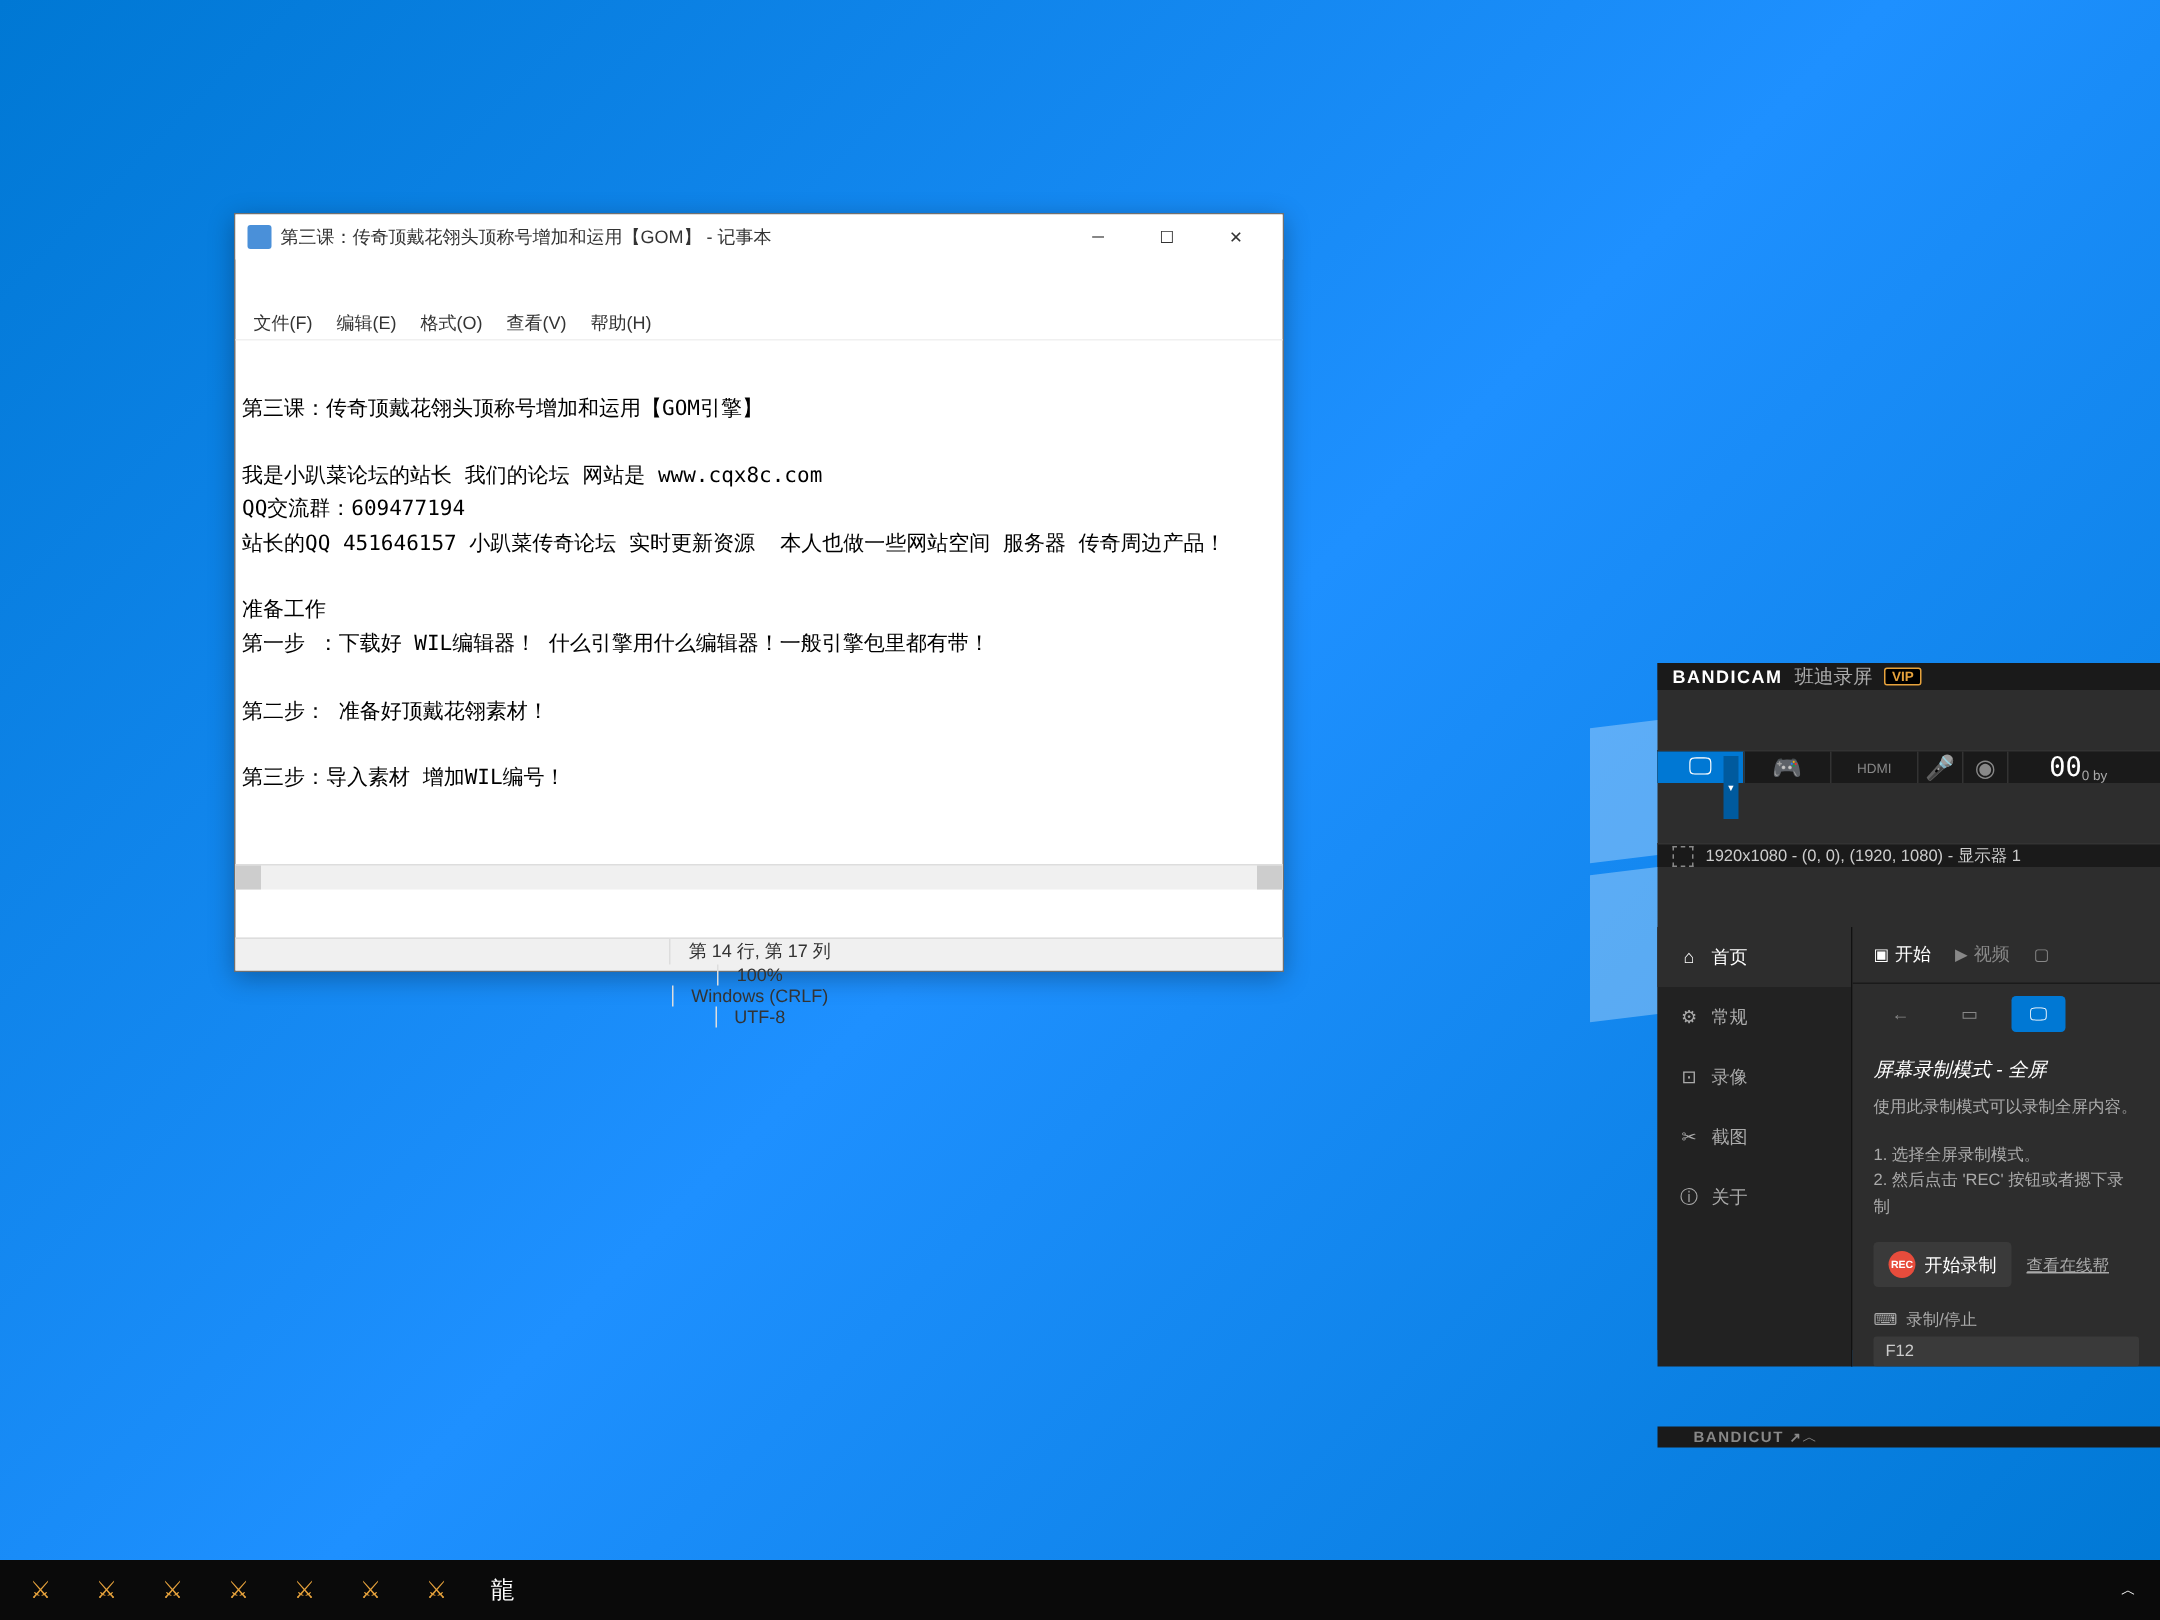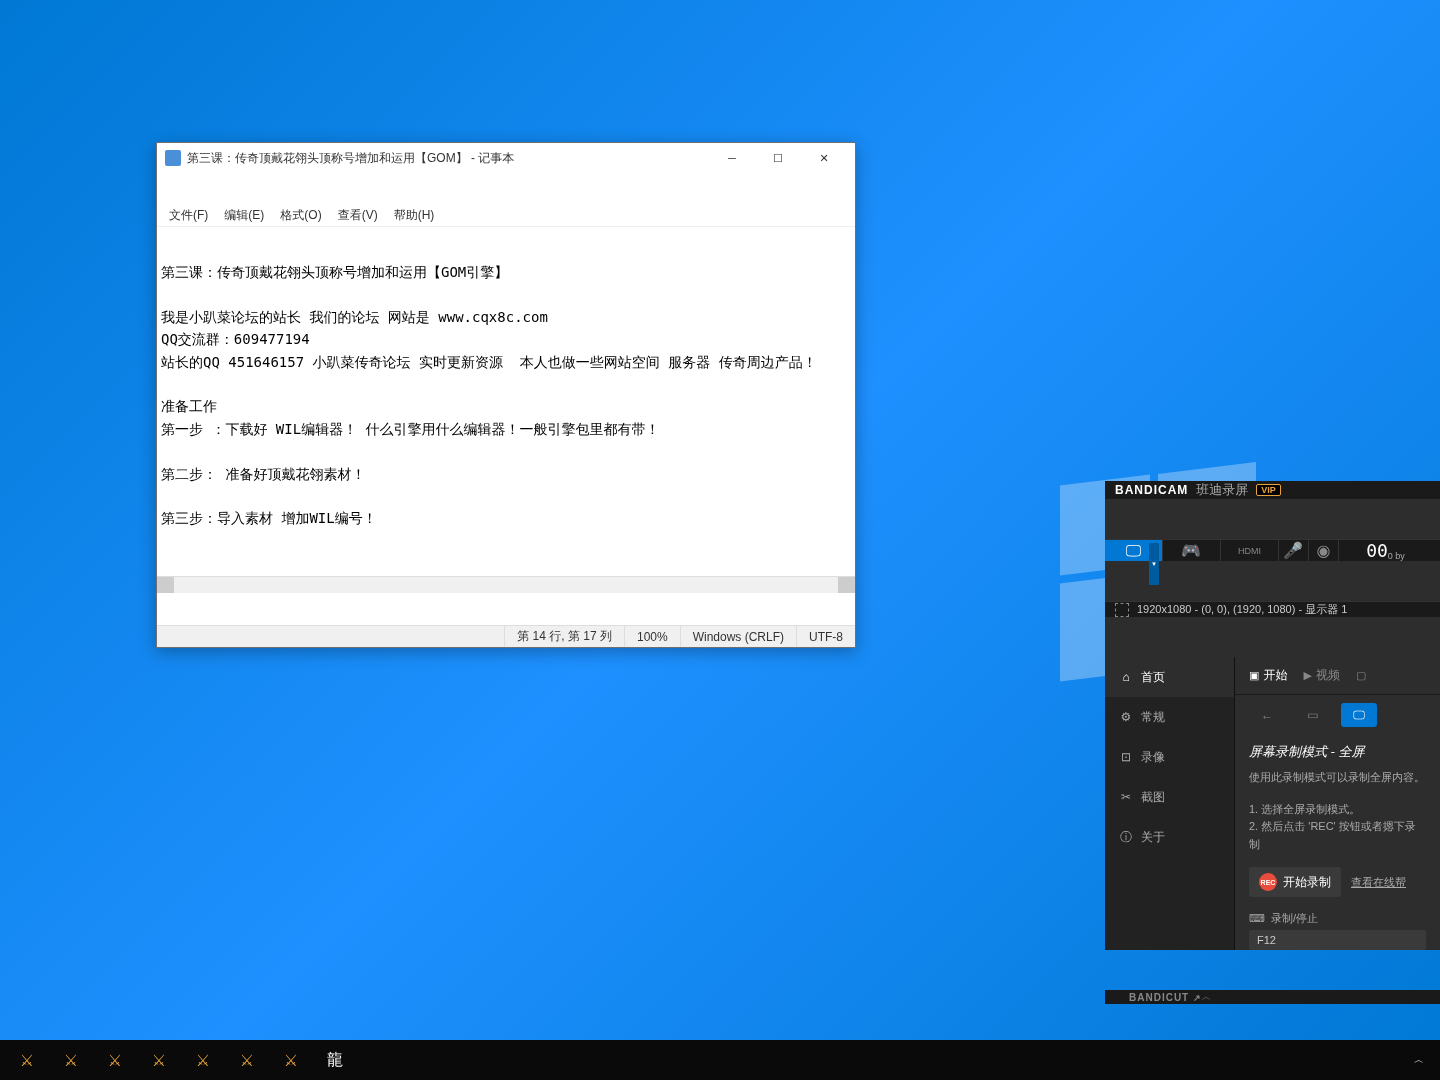--- a/index.html
+++ b/index.html
@@ -46,29 +46,29 @@
   flex: 1; padding: 2px 4px; font-size: 14px; color: #000;
   line-height: 1.6; white-space: pre-wrap; overflow: auto;
   font-family: "Microsoft YaHei", monospace;
 }
 .np-body .hl { background: #7f1d1d; color: #fff; }
 .np-scroll-bottom { height: 17px; background: #f0f0f0; border-top: 1px solid #ddd;
   display: flex; }
 .np-scroll-bottom .arr { width: 17px; background: #cdcdcd; }
 .np-status {
   height: 22px; border-top: 1px solid #ddd; display: flex; font-size: 12px;
-  color: #333; align-items: center; background: #f0f0f0;
+  color: #333; align-items: center; background: #f0f0f0; flex-direction: column;
 }
 .np-status .cell { padding: 0 12px; border-left: 1px solid #ddd; height: 100%;
   display: flex; align-items: center; }
 .np-status .spacer { flex: 1; }
 
 
 .bandicam {
-  position: absolute; right: 0; top: 481px;
+  position: absolute; right: 0; top: 442px;
   width: 335px; height: 458px;
   background: #2d2d2d; color: #ccc;
   display: flex; flex-direction: column;
   font-size: 12px;
   gap: 40px;
 }
 .bc-title {
   height: 24px; background: #1a1a1a; display: flex; align-items: center;
   padding: 0 10px; gap: 8px;
 }

